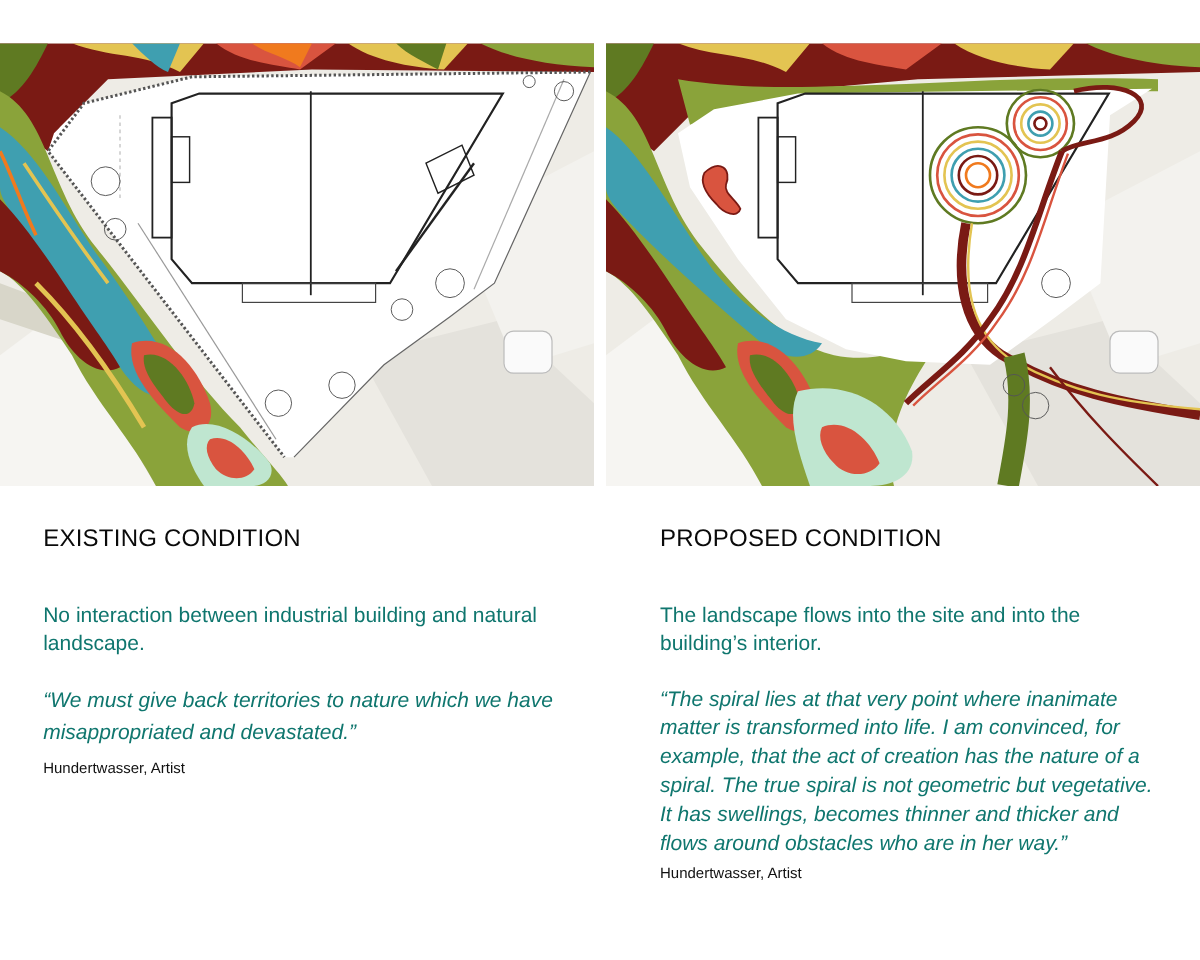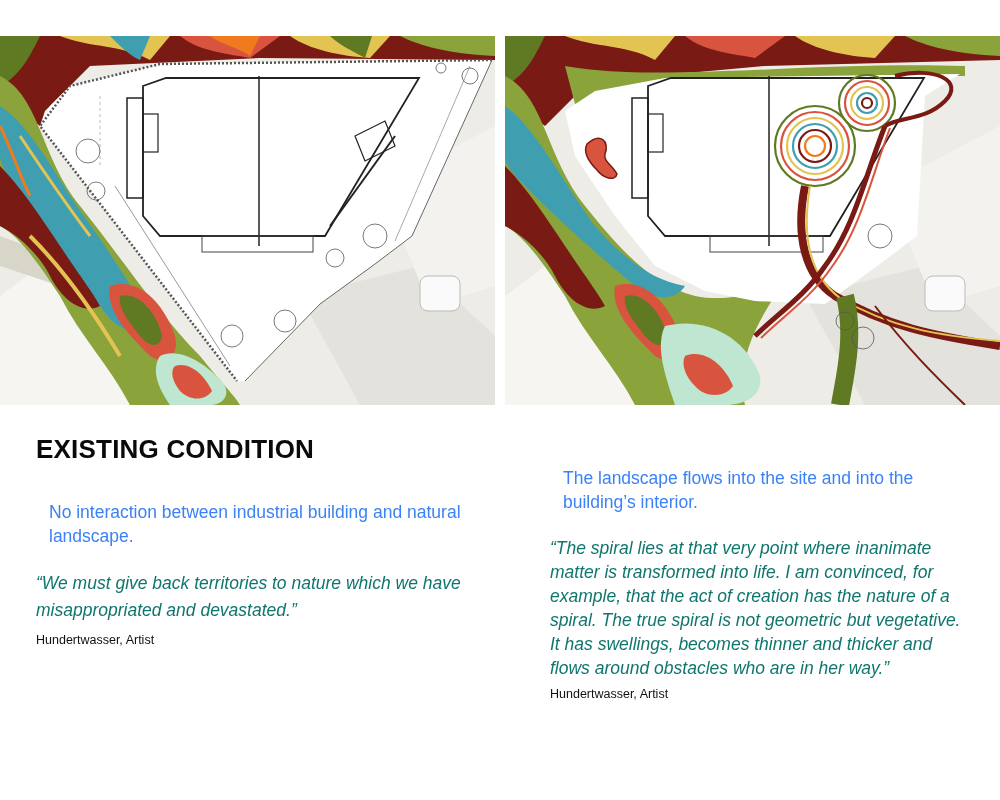--- a/index.html
+++ b/index.html
@@ -5,22 +5,22 @@
   html, body { margin: 0; padding: 0; background: #ffffff; }
   body { width: 1000px; height: 800px; position: relative; overflow: hidden;
          font-family: "Liberation Sans", sans-serif; color: #111; }
   .panel-img { position: absolute; top: 36px; height: 369px; overflow: hidden; background: #eeece6; }
   .panel-img svg { display: block; }
   #img-left { left: 0; width: 495px; }
   #img-right { left: 505px; width: 495px; }
   .caption { position: absolute; top: 432px; }
   #cap-left { left: 36px; width: 440px; }
   #cap-right { left: 550px; width: 420px; }
-  .heading { font-weight: bold; font-size: 26px; letter-spacing: 0.2px; margin: 0; line-height: 34px; color: #0a0a0a; }
-  .desc { font-size: 17.5px; line-height: 24px; margin: 34px 0 0 13px; color: #3b82f6; }
+  .heading { font-weight: normal; font-size: 20px; letter-spacing: 0.2px; margin: 0; line-height: 34px; color: #0a0a0a; }
+  .desc { font-size: 17.5px; line-height: 24px; margin: 34px 0 0 0; color: #0f766e; }
   .quote { font-style: italic; font-size: 17.5px; line-height: 24px; margin: 22px 0 0 0; color: #0f766e; }
   #cap-left .quote { line-height: 27px; }
   .attrib { font-size: 12.5px; line-height: 16px; text-align: left; color: #111; }
   #cap-left .attrib { margin-top: 8px; width: 411px; }
   #cap-right .attrib { margin-top: 6px; width: 411px; }
 </style>
 </head>
 <body>
 
 <div class="panel-img" id="img-left">
@@ -149,16 +149,17 @@
 </div>
 
 <div class="caption" id="cap-left">
   <h2 class="heading">EXISTING CONDITION</h2>
   <p class="desc">No interaction between industrial building and natural landscape.</p>
   <p class="quote">“We must give back territories to nature which we have misappropriated and devastated.”</p>
   <div class="attrib">Hundertwasser, Artist</div>
 </div>
 
 <div class="caption" id="cap-right">
+  <h2 class="heading">PROPOSED CONDITION</h2>
   <p class="desc">The landscape flows into the site and into the building’s interior.</p>
   <p class="quote">“The spiral lies at that very point where inanimate matter is transformed into life.  I am convinced, for example, that the act of creation has the nature of a spiral.  The true spiral is not geometric but vegetative.  It has swellings, becomes thinner and thicker and flows around obstacles who are in her way.”</p>
   <div class="attrib">Hundertwasser, Artist</div>
 </div>
 
 </body></html>

